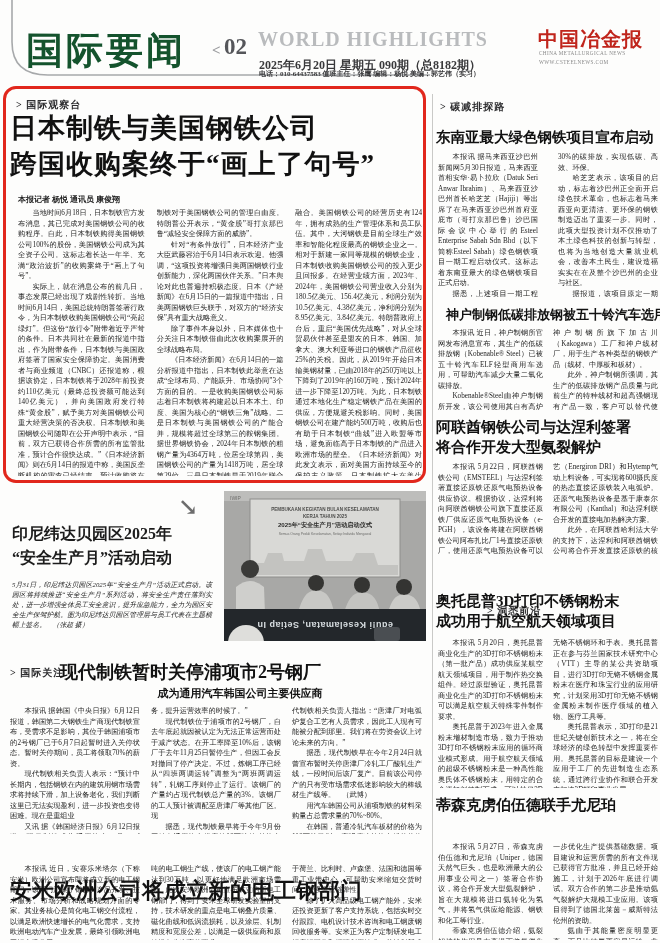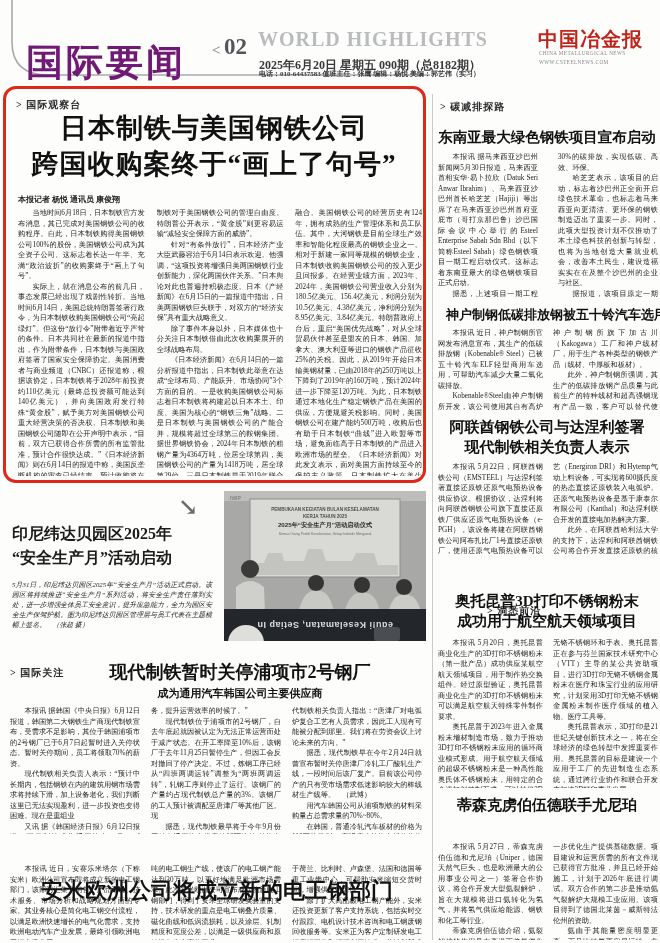--- a/index.html
+++ b/index.html
@@ -1,37 +1,37 @@
 <!DOCTYPE html>
 <html><head>
 <meta charset="utf-8">
 <style>
   * { margin:0; padding:0; box-sizing:border-box; }
   body { background:#e9e9e7; font-family:"Liberation Serif","DejaVu Serif",serif; }
   .page { position:relative; width:660px; height:943px; margin:0 auto; background:#fdfdfc; overflow:hidden; color:#1c1c1c; }
 
   
-  .masthead { position:absolute; left:26px; top:38px; font-size:37px; font-weight:bold; color:#701a75; letter-spacing:3px; white-space:nowrap;text-align:center; }
+  .masthead { position:absolute; left:26px; top:26px; font-size:37px; font-weight:bold; color:#14532d; letter-spacing:3px; white-space:nowrap;text-align:center; }
   .page-mark { position:absolute; left:212px; top:42px; font-size:15px; color:#9a9b9e; font-weight:bold; }
   .page-no { position:absolute; left:224px; top:34px; font-size:23px; color:#55565a; font-weight:bold; }
   .wh-title { position:absolute; left:258px; top:28px; font-size:20px; font-weight:bold; color:#b9bbbd; letter-spacing:1px; }
   .info-line1 { position:absolute; left:259px; top:57px; font-size:12px; font-weight:bold; color:#39393b; }
   .info-line2 { position:absolute; left:259px; top:69px; font-size:7px; font-weight:bold; color:#39393b; }
   .logo-cn { position:absolute; left:538px; top:26px; font-size:20px; font-weight:bold; color:#c0251c; letter-spacing:1px; }
   .logo-en { position:absolute; left:539px; top:50px; font-size:5.2px; color:#8a8a8a; letter-spacing:.4px; }
   .logo-url { position:absolute; left:539px; top:59px; font-size:5.2px; color:#8a8a8a; letter-spacing:.4px; }
   .curve { position:absolute; left:0; top:0; }
   .v-divider { position:absolute; left:432px; top:94px; width:1px; height:846px; background:#c9c9c7; }
 
   
   .highlight-box { position:absolute; left:3px; top:86px; width:423px; height:397px; border:3.5px solid #e1271c; border-radius:13px; z-index:9; pointer-events:none; }
 
   
   .sec-label { position:absolute; font-size:10px; font-weight:bold; color:#2e2e30; letter-spacing:1px; }
-  .headline { position:absolute; font-weight:bold; color:#111; text-align:center; white-space:nowrap; }
+  .headline { position:absolute; font-weight:bold; color:#111; white-space:nowrap; }
   .body-cols { position:absolute; display:flex; overflow:hidden; }
   .col { overflow:hidden; }
   .col p { font-size:7.2px; line-height:10.5px; text-align:justify; text-indent:2em; color:#1d1d1d; }
   .col p.cont { text-indent:0; }
   .byline { position:absolute; font-size:8px; font-weight:bold; color:#222; }
 
   
   .safety-title { position:absolute; left:12px; font-size:16px; font-weight:bold; white-space:nowrap; }
   .safety-caption { position:absolute; left:12px; top:580px; width:200px; font-size:6.8px; line-height:10px; font-style:italic; text-align:justify; color:#222; }
   .arrow-glyph { position:absolute; left:178px; top:492px; font-size:24px; color:#6d6d6d; font-weight:bold; }
@@ -66,21 +66,21 @@
   <div class="sec-label" style="left:16px; top:98px;">&gt; 国际观察台</div>
   <div class="headline" style="left:10px; top:110px; width:408px; font-size:27px; letter-spacing:1px;">日本制铁与美国钢铁公司</div>
   <div class="headline" style="left:10px; top:146px; width:408px; font-size:27px; letter-spacing:1px;">跨国收购案终于“画上了句号”</div>
   <div class="byline" style="left:18px; top:194px;">本报记者 杨悦 通讯员 康俊翔</div>
   <div class="body-cols" style="left:18px; top:208px; width:404px; height:268px; gap:12px;">
     <div class="col" style="width:127px; height:268px;">
         <p>当地时间6月18日，日本制铁官方发布消息，其已完成对美国钢铁公司的收购程序。自此，日本制铁购得美国钢铁公司100%的股份，美国钢铁公司成为其全资子公司。这标志着长达一年半、充满“政治波折”的收购案终于“画上了句号”。</p>
         <p>实际上，就在消息公布的前几日，事态发展已经出现了戏剧性转折。当地时间6月14日，美国总统特朗普签署行政令，为日本制铁收购美国钢铁公司“亮起绿灯”。但这份“放行令”附带着近乎严苛的条件。日本共同社在最新的报道中指出，作为附带条件，日本制铁与美国政府签署了国家安全保障协定。美国消费者与商业频道（CNBC）还报道称，根据该协定，日本制铁将于2028年前投资约110亿美元（最终总投资额可能达到140亿美元），并向美国政府发行特殊“黄金股”，赋予美方对美国钢铁公司重大经营决策的否决权。日本制铁和美国钢铁公司随即在公开声明中表示，“目前，双方已获得合作所需的所有监管批准，预计合作很快达成。”《日本经济新闻》则在6月14日的报道中称，美国反垄断机构的审查已经结束，预计收购将在未来一周内正式落地。</p>
       </div>
     <div class="col" style="width:127px; height:268px;">
-        <p class="cont">制铁对于美国钢铁公司的管理自由度。特朗普公开表示，“黄金股”则更容易运输“减轻安全保障方面的威胁”。</p>
+        <p class="cont">制铁对于美国钢铁公司的管理自由度。特朗普公开表示，“黄金股”哥打京那巴鲁“减轻安全保障方面的威胁”。</p>
         <p>针对“有条件放行”，日本经济产业大臣武藤容治于6月14日表示欢迎。他强调，“这项投资将增强日美两国钢铁行业创新能力，深化两国伙伴关系。”日本舆论对此也普遍持积极态度。日本《产经新闻》在6月15日的一篇报道中指出，日美两国钢铁巨头联手，对双方的“经济安保”具有重大战略意义。</p>
         <p>除了事件本身以外，日本媒体也十分关注日本制铁借由此次收购案展开的全球战略布局。</p>
         <p>《日本经济新闻》在6月14日的一篇分析报道中指出，日本制铁此举意在达成“全球布局、产能跃升、市场协同”3个方面的目的。一是收购美国钢铁公司标志着日本制铁将构建起以日本本土、印度、美国为核心的“钢铁三角”战略。二是日本制铁与美国钢铁公司的产能合并，规模将超过全球第三的鞍钢集团。据世界钢铁协会，2024年日本制铁的粗钢产量为4364万吨，位居全球第四，美国钢铁公司的产量为1418万吨，居全球第29位。三是日本制铁早于2019年联合安赛乐米塔尔收购了印度钢铁埃萨集团，抢先占领了高速增长的印度市场；如今日本制铁视美国为“全球最大高端钢铁市场”。在美国对高性能汽车等件产品需求强劲的背景下，此举更有利于其依靠自身技术优势直接深入国际高性能汽车材料市场等。</p>
       </div>
     <div class="col" style="width:127px; height:268px;">
         <p class="cont">融合。美国钢铁公司的经营历史有124年，拥有成熟的生产管理体系和员工队伍。其中，大河钢铁是目前全球生产效率和智能化程度最高的钢铁企业之一。相对于新建一家同等规模的钢铁企业，日本制铁收购美国钢铁公司的投入更少且回报多。在经营业绩方面，2023年、2024年，美国钢铁公司营业收入分别为180.5亿美元、156.4亿美元，利润分别为10.5亿美元、4.38亿美元，净利润分别为8.95亿美元、3.84亿美元。特朗普政府上台后，重启“美国优先战略”，对从全球贸易伙伴甚至是盟友的日本、韩国、加拿大、澳大利亚等进口的钢铁产品征收25%的关税。因此，从2019年开始日本输美钢材量，已由2018年的250万吨以上下降到了2019年的160万吨，预计2024年进一步下降至120万吨。为此，日本制铁通过本地化生产稳定钢铁产品在美国的供应，方便规避关税影响。同时，美国钢铁公司在建产能约500万吨，收购后也有助于日本制铁“曲线”进入欧盟等市场，避免面临高于日本制铁的产品进入欧洲市场的壁垒。《日本经济新闻》对此发文表示，面对美国方面持续至今的保护主义政策，日本制铁扩大在美生产，长期利益相当可观。</p>
       </div>
   </div>
 
   <div class="safety-title" style="top:524px;">印尼纬达贝园区2025年</div>
@@ -176,21 +176,21 @@
         <p>本报讯 近日，神户制钢所官网发布消息宣布，其生产的低碳排放钢（Kobenable® Steel）已被五十铃汽车ELF轻型商用车选用，可帮助汽车减少大量二氧化碳排放。</p>
         <p>Kobenable®Steel由神户制钢所开发，该公司使用其自有高炉及MIDREX®（米德雷克斯法）工艺、热压块铁生产铁水，相较于传统高炉炼铁流程，二氧化碳排放量减少了20%~40%。由此产出的铁水供给</p>
       </div>
     <div class="col" style="width:105px; height:84px;">
         <p class="cont">神户制钢所旗下加古川（Kakogawa）工厂和神户线材厂，用于生产各种类型的钢铁产品（线材、中厚板和板材）。</p>
         <p>此外，神户制钢所强调，其生产的低碳排放钢产品质量与此前生产的特种线材和超高强钢现有产品一致，客户可以替代使用。目前，神户制钢所正在推进其中期管理计划（2024年—2026年），努力转型为一家有市场吸引力的公司。　（易文）</p>
       </div>
   </div>
 
   <div class="headline" style="left:436px; top:418px; width:222px; font-size:15px;">阿联酋钢铁公司与达涅利签署</div>
-  <div class="headline" style="left:436px; top:438px; width:222px; font-size:15px;">现代制铁相关负责人表示</div>
+  <div class="headline" style="left:436px; top:438px; width:222px; font-size:15px;">将合作开发大型氨裂解炉</div>
   <div class="body-cols" style="left:438px; top:462px; width:220px; height:94px; gap:10px;">
     <div class="col" style="width:105px; height:94px;">
         <p>本报讯 5月22日，阿联酋钢铁公司（EMSTEEL）与达涅利签署直接还原铁还原气电预热设备供应协议。根据协议，达涅利将向阿联酋钢铁公司旗下直接还原铁厂供应还原气电预热设备（e-PGH），该设备将建在阿联酋钢铁公司阿布扎比厂1号直接还原铁厂，使用还原气电预热设备可以进一步减少直接还原铁厂的碳排放。</p>
       </div>
     <div class="col" style="width:105px; height:94px;">
         <p class="cont">艺（Energiron DRI）和Hytemp气动上料设备，可实现将600摄氏度的热态直接还原铁装入电弧炉。还原气电预热设备是基于康泰尔有限公司（Kanthal）和达涅利联合开发的直接电加热解决方案。</p>
         <p>此外，在阿联酋哈利法大学的支持下，达涅利和阿联酋钢铁公司将合作开发直接还原铁的核心工艺、工艺气体加热器系统和系统电气模型，并分析和预测使用新型电加热器对直接还原铁工艺和电网的影响。　（易文）</p>
       </div>
   </div>
 

